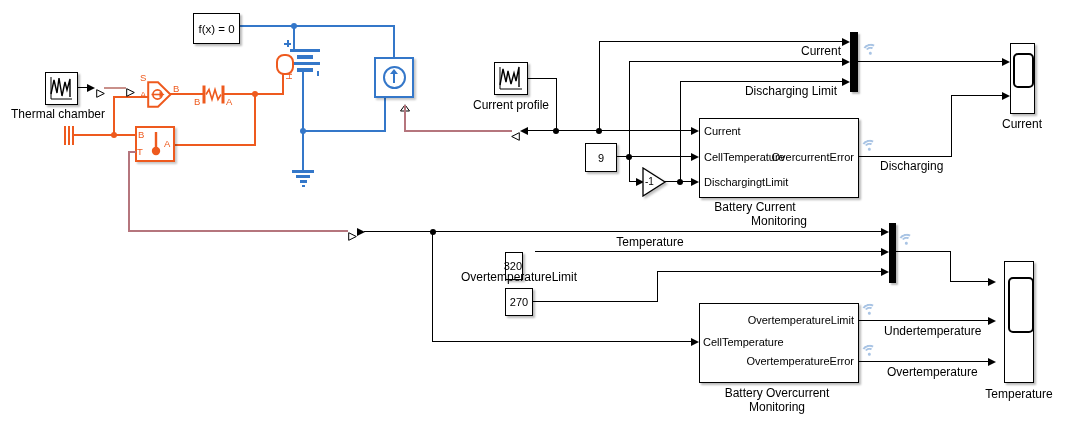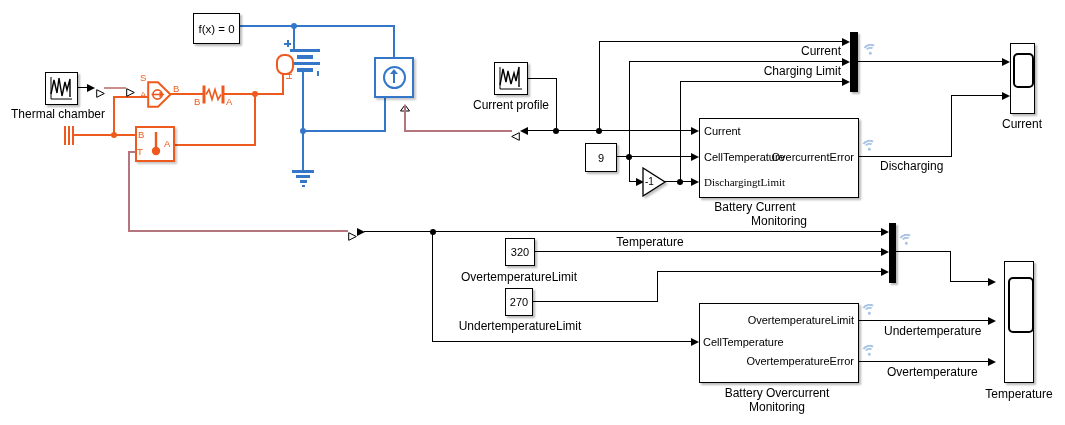--- a/index.html
+++ b/index.html
@@ -216,40 +216,39 @@
   <div class="ar" style="left:881px;top:248px;"></div>
   <div class="ar" style="left:881px;top:268px;"></div>
   <div class="ar" style="left:988px;top:278px;"></div>
   <div class="ar" style="left:988px;top:317px;"></div>
   <div class="ar" style="left:988px;top:358px;"></div>
   <div class="ar" style="left:691px;top:338px;"></div>
 
   <div class="blk" style="left:585px;top:143px;width:32px;height:29px;display:flex;align-items:center;justify-content:center;">
     <span style="font-size:11px;">9</span>
   </div>
-  <div class="blk" style="left:505px;top:238px;width:30px;height:28px;display:flex;align-items:center;justify-content:center;">
+  <div class="blk" style="left:505px;top:252px;width:18px;height:28px;display:flex;align-items:center;justify-content:flex-end;">
     <span style="font-size:11px;">320</span>
   </div>
   <div class="lbl ctr" style="left:444px;top:270px;width:150px;">OvertemperatureLimit</div>
   <div class="blk" style="left:505px;top:288px;width:28px;height:28px;display:flex;align-items:center;justify-content:center;">
     <span style="font-size:11px;">270</span>
   </div>
-  <div class="lbl ctr" style="left:445px;top:319px;width:150px;">UndertemperatureLimit</div>
 
   <div class="tri" style="left:642px;top:167px;filter:drop-shadow(2px 2px 1px rgba(0,0,0,.25));">
     <svg width="25" height="30">
         <polygon points="1,1 1,29 23,15" fill="#fff" stroke="#000" stroke-width="1.3"></polygon>
       </svg>
   </div>
   <div style="position:absolute;left:645px;top:176px;font-size:10px;">-1</div>
 
   <div class="blk" style="left:699px;top:118px;width:160px;height:80px;border-width:1.3px;"></div>
   <div class="plbl" style="left:704px;top:125px;">Current</div>
   <div class="plbl" style="left:704px;top:151px;">CellTemperature</div>
-  <div class="plbl" style="left:704px;top:176px;font-family:Liberation Serif, serif;">DischargingtLimit</div>
+  <div class="plbl" style="left:704px;top:176px;">DischargingtLimit</div>
   <div class="plbl rgt" style="left:704px;top:151px;width:150px;">OvercurrentError</div>
   <div class="lbl ctr" style="left:680px;top:200px;width:150px;">Battery Current</div>
   <div class="lbl ctr" style="left:704px;top:214px;width:150px;">Monitoring</div>
 
   <div class="blk" style="left:699px;top:303px;width:160px;height:80px;border-width:1.3px;"></div>
   <div class="plbl rgt" style="left:704px;top:314px;width:150px;">OvertemperatureLimit</div>
   <div class="plbl" style="left:703px;top:336px;">CellTemperature</div>
   <div class="plbl rgt" style="left:704px;top:355px;width:150px;">OvertemperatureError</div>
   <div class="lbl ctr" style="left:702px;top:386px;width:150px;">Battery Overcurrent</div>
   <div class="lbl ctr" style="left:702px;top:400px;width:150px;">Monitoring</div>
@@ -285,19 +284,19 @@
 
   <div class="blk" style="left:1010px;top:43px;width:25px;height:71px;border-width:1.3px;"></div>
   <div class="scope-in" style="left:1013px;top:53px;width:17px;height:31px;"></div>
   <div class="lbl ctr" style="left:972px;top:117px;width:100px;">Current</div>
 
   <div class="blk" style="left:1004px;top:261px;width:30px;height:122px;border-width:1.3px;"></div>
   <div class="scope-in" style="left:1008px;top:277px;width:22px;height:52px;"></div>
   <div class="lbl ctr" style="left:969px;top:387px;width:100px;">Temperature</div>
 
   <div class="lbl rgt" style="left:641px;top:44px;width:200px;">Current</div>
-  <div class="lbl rgt" style="left:641px;top:64px;width:200px;">Charging Limit</div>
+  <div class="lbl rgt" style="left:637px;top:84px;width:200px;">Discharging Limit</div>
   <div class="lbl" style="left:880px;top:159px;">Discharging</div>
   <div class="lbl ctr" style="left:600px;top:235px;width:100px;">Temperature</div>
   <div class="lbl" style="left:884px;top:324px;">Undertemperature</div>
   <div class="lbl" style="left:887px;top:365px;">Overtemperature</div>
 
 </div>
 
 </body></html>

